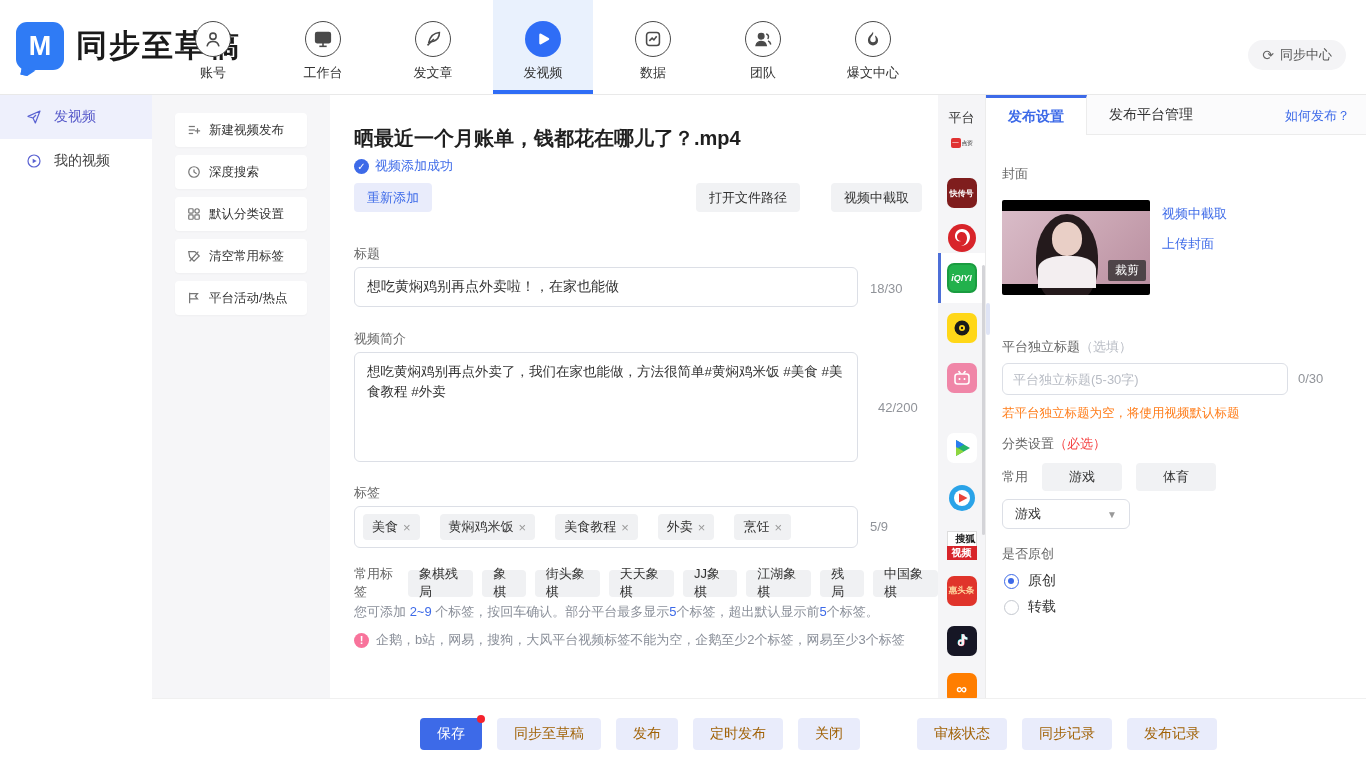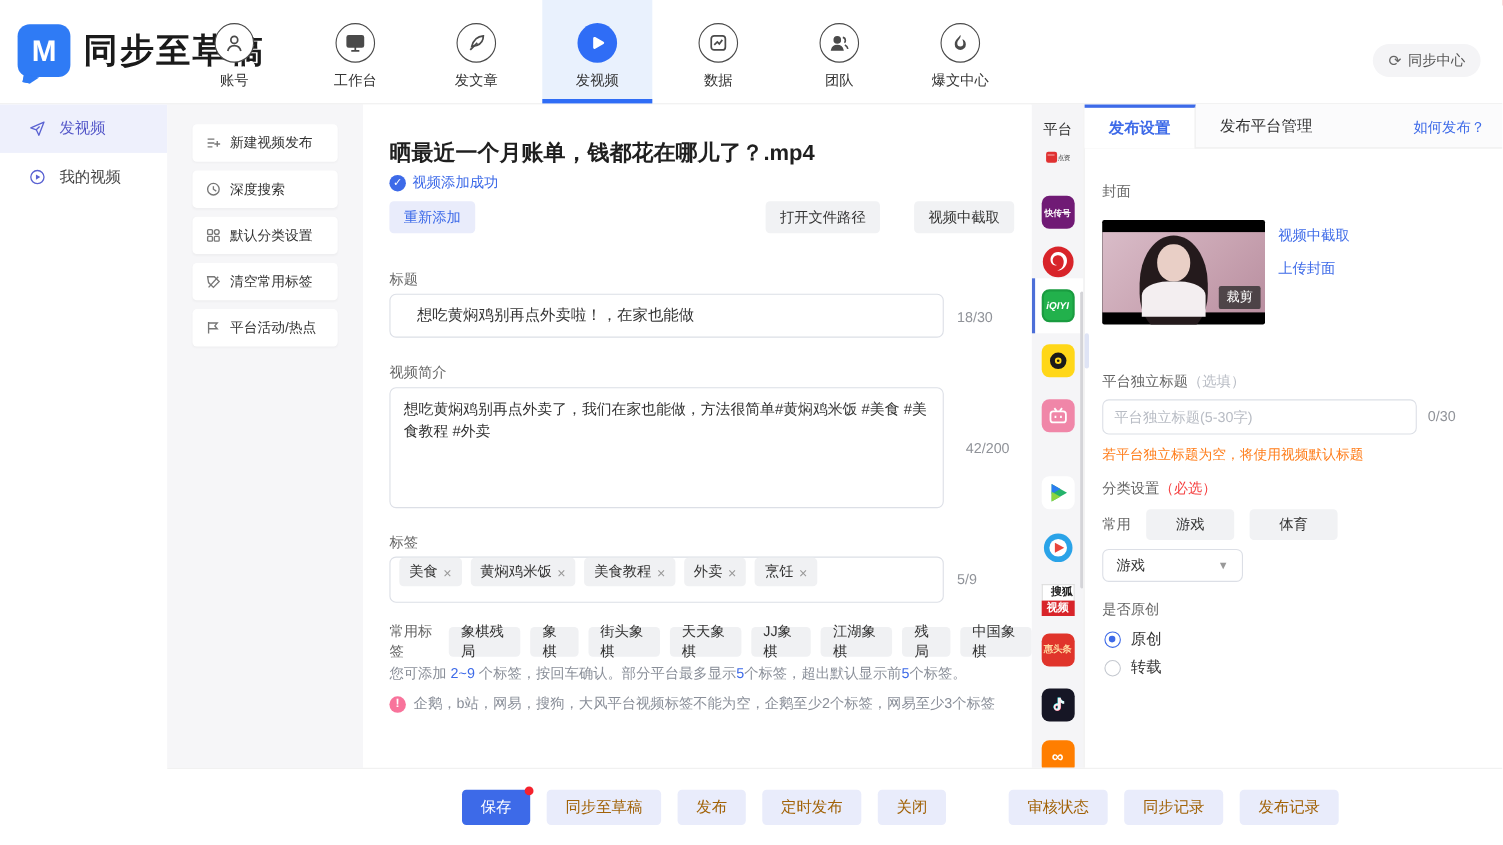--- a/index.html
+++ b/index.html
@@ -44,24 +44,24 @@
   .main { position:absolute; left:330px; top:95px; width:608px; height:603px; background:#fff; overflow:hidden; }
   .file-title { position:absolute; left:24px; top:30px; font-size:20px; font-weight:bold; color:#1f1f1f; }
   .status-line { position:absolute; left:24px; top:62px; display:flex; align-items:center; gap:6px; font-size:13px; color:#3d6ae8; }
   .check-circle { width:15px; height:15px; border-radius:50%; background:#3d6ae8; color:#fff; font-size:10px; line-height:15px; text-align:center; }
   .btn-lav { background:#e9ecfb; color:#3d6ae8; border-radius:4px; height:29px; padding:0 13px; font-size:13px; display:inline-flex; align-items:center; cursor:pointer; }
   .btn-gray { background:#f1f2f4; color:#333; border-radius:4px; height:29px; padding:0 13px; font-size:13px; display:inline-flex; align-items:center; cursor:pointer; }
   .readd { position:absolute; left:24px; top:88px; }
   .open-path { position:absolute; right:138px; top:88px; }
   .clear-cache { position:absolute; right:16px; top:88px; }
   .fld-label { position:absolute; left:24px; font-size:13px; color:#666; }
-  .txt-input { position:absolute; left:24px; width:504px; height:40px; border:1px solid #dcdfe6; border-radius:6px; padding:0 24px; font-size:14px; color:#333; font-family:inherit; outline:none; }
+  .txt-input { position:absolute; left:24px; width:504px; height:40px; border:1px solid #dcdfe6; border-radius:6px; padding:0 12px; font-size:14px; color:#333; font-family:inherit; outline:none; }
   .counter { position:absolute; font-size:13px; color:#909399; }
   .desc-area { position:absolute; left:24px; top:257px; width:504px; height:110px; border:1px solid #dcdfe6; border-radius:6px; padding:9px 12px; font-size:13.5px; color:#333; font-family:inherit; resize:none; outline:none; line-height:1.5; }
-  .tagbox { position:absolute; left:24px; top:411px; width:504px; height:42px; border:1px solid #dcdfe6; border-radius:6px; display:flex; padding:0 8px; gap:8px; }
+  .tagbox { position:absolute; left:24px; top:411px; width:504px; height:42px; border:1px solid #dcdfe6; border-radius:6px; display:flex; align-items:center; padding:0 8px; gap:20px; }
   .tag-pill { background:#f0f1f3; border-radius:4px; height:26px; padding:0 9px; font-size:13px; color:#333; display:flex; align-items:center; gap:5px; }
   .tag-x { color:#999; font-size:13px; cursor:pointer; }
   .common-row { position:absolute; left:24px; top:470px; display:flex; align-items:center; gap:9px; }
   .common-label { font-size:13px; color:#666; margin-right:2px; }
   .common-pill { background:#f0f1f3; border-radius:4px; height:27px; padding:0 11px; font-size:13px; color:#333; display:flex; align-items:center; cursor:pointer; }
   .hint-line { position:absolute; left:24px; top:508px; font-size:13px; color:#8a8f99; }
   .hint-line .blue { color:#3d6ae8; }
   .warn-line { position:absolute; left:24px; top:536px; font-size:13px; color:#8a8f99; display:flex; align-items:center; gap:7px; }
   .warn-ico { width:15px; height:15px; border-radius:50%; background:#f8739b; color:#fff; font-size:11px; font-weight:bold; text-align:center; line-height:15px; flex:none; }
 
@@ -355,21 +355,21 @@
 
   <div class="platformbar">
     <div class="pf-label">平台</div>
     <div class="pf-item" style="top:35px; height:26px;">
       <span class="tiny-yd">
           <span class="r">一</span>
           <span class="t">点资</span>
         </span>
     </div>
     <div class="pf-item" style="top:76px;">
-      <span class="icon-sq" style="background:#701a75; color:#fff; font-size:8px; font-weight:bold;">快传号</span>
+      <span class="icon-sq" style="background:#7f1d1d; color:#fff; font-size:8px; font-weight:bold;">快传号</span>
     </div>
     <div class="pf-item" style="top:121px;">
       <span class="icon-sq" style="background:transparent;">
           <svg width="30" height="30" viewBox="0 0 30 30">
             <circle cx="15" cy="15" r="14" fill="#d8242a"></circle>
             <path d="M15 6c5 0 8 4 8 8 0 5-4 9-9 9 4-1 6-4 6-8 0-3-2-6-5-6s-5 2-5 5c0 2 1.5 4 4 4-3 1-6-1-6-5 0-4 3-7 7-7z" fill="#fff"></path>
           </svg>
         </span>
     </div>
     <div class="pf-item selected" style="top:158px; height:50px;">

